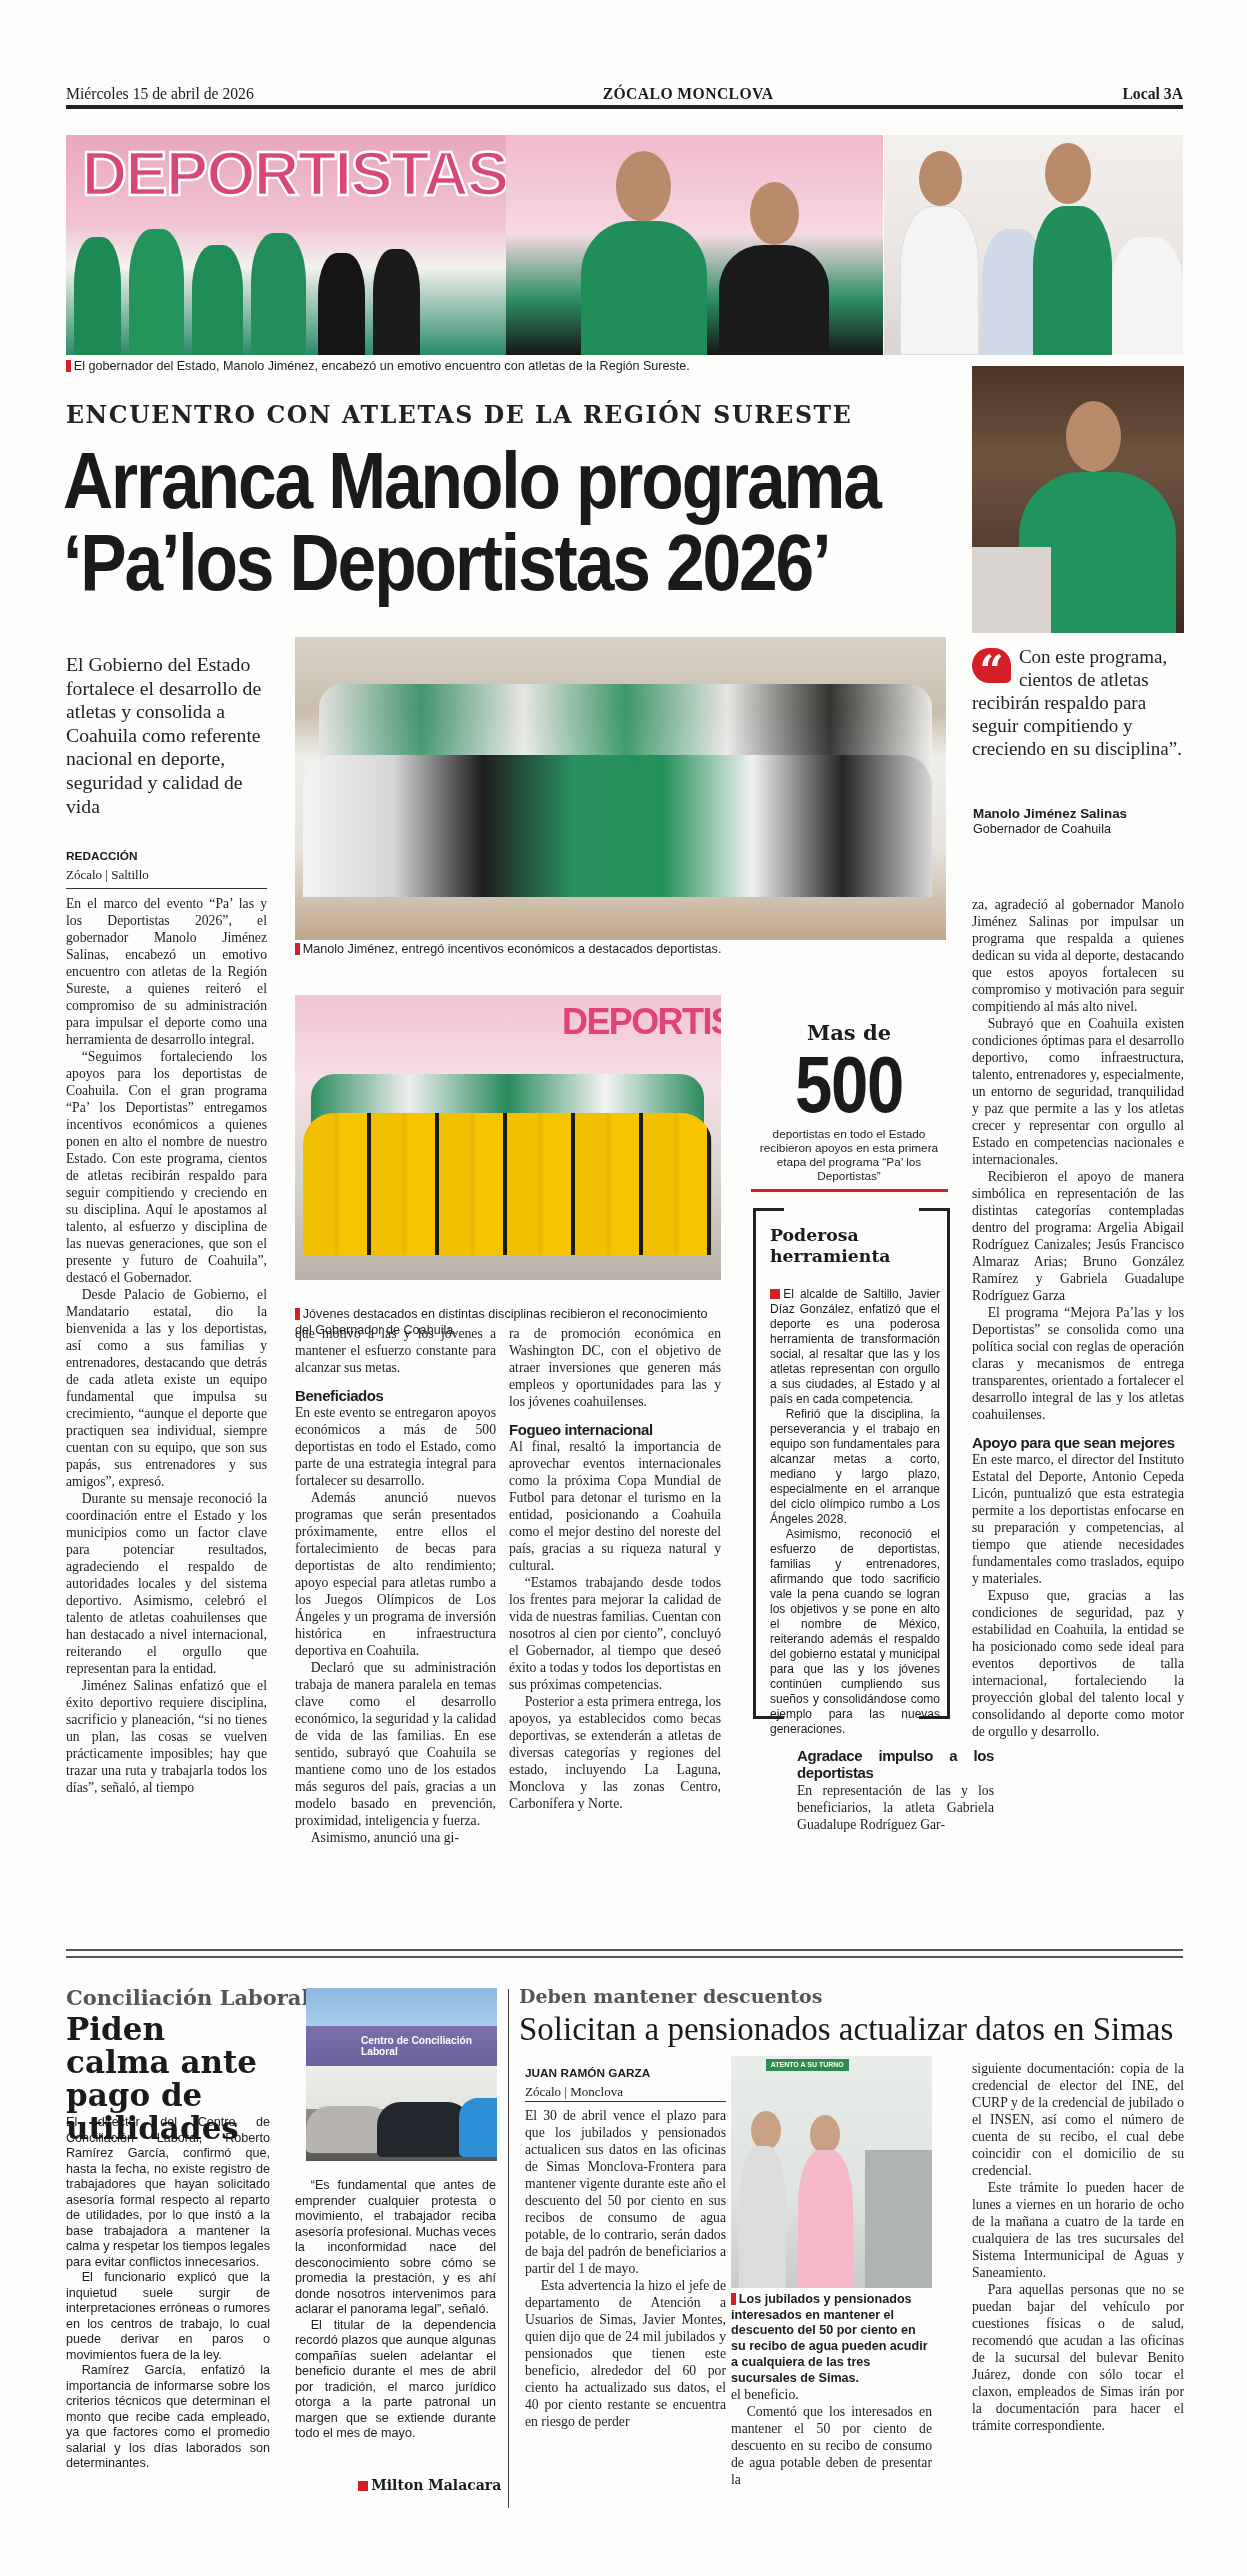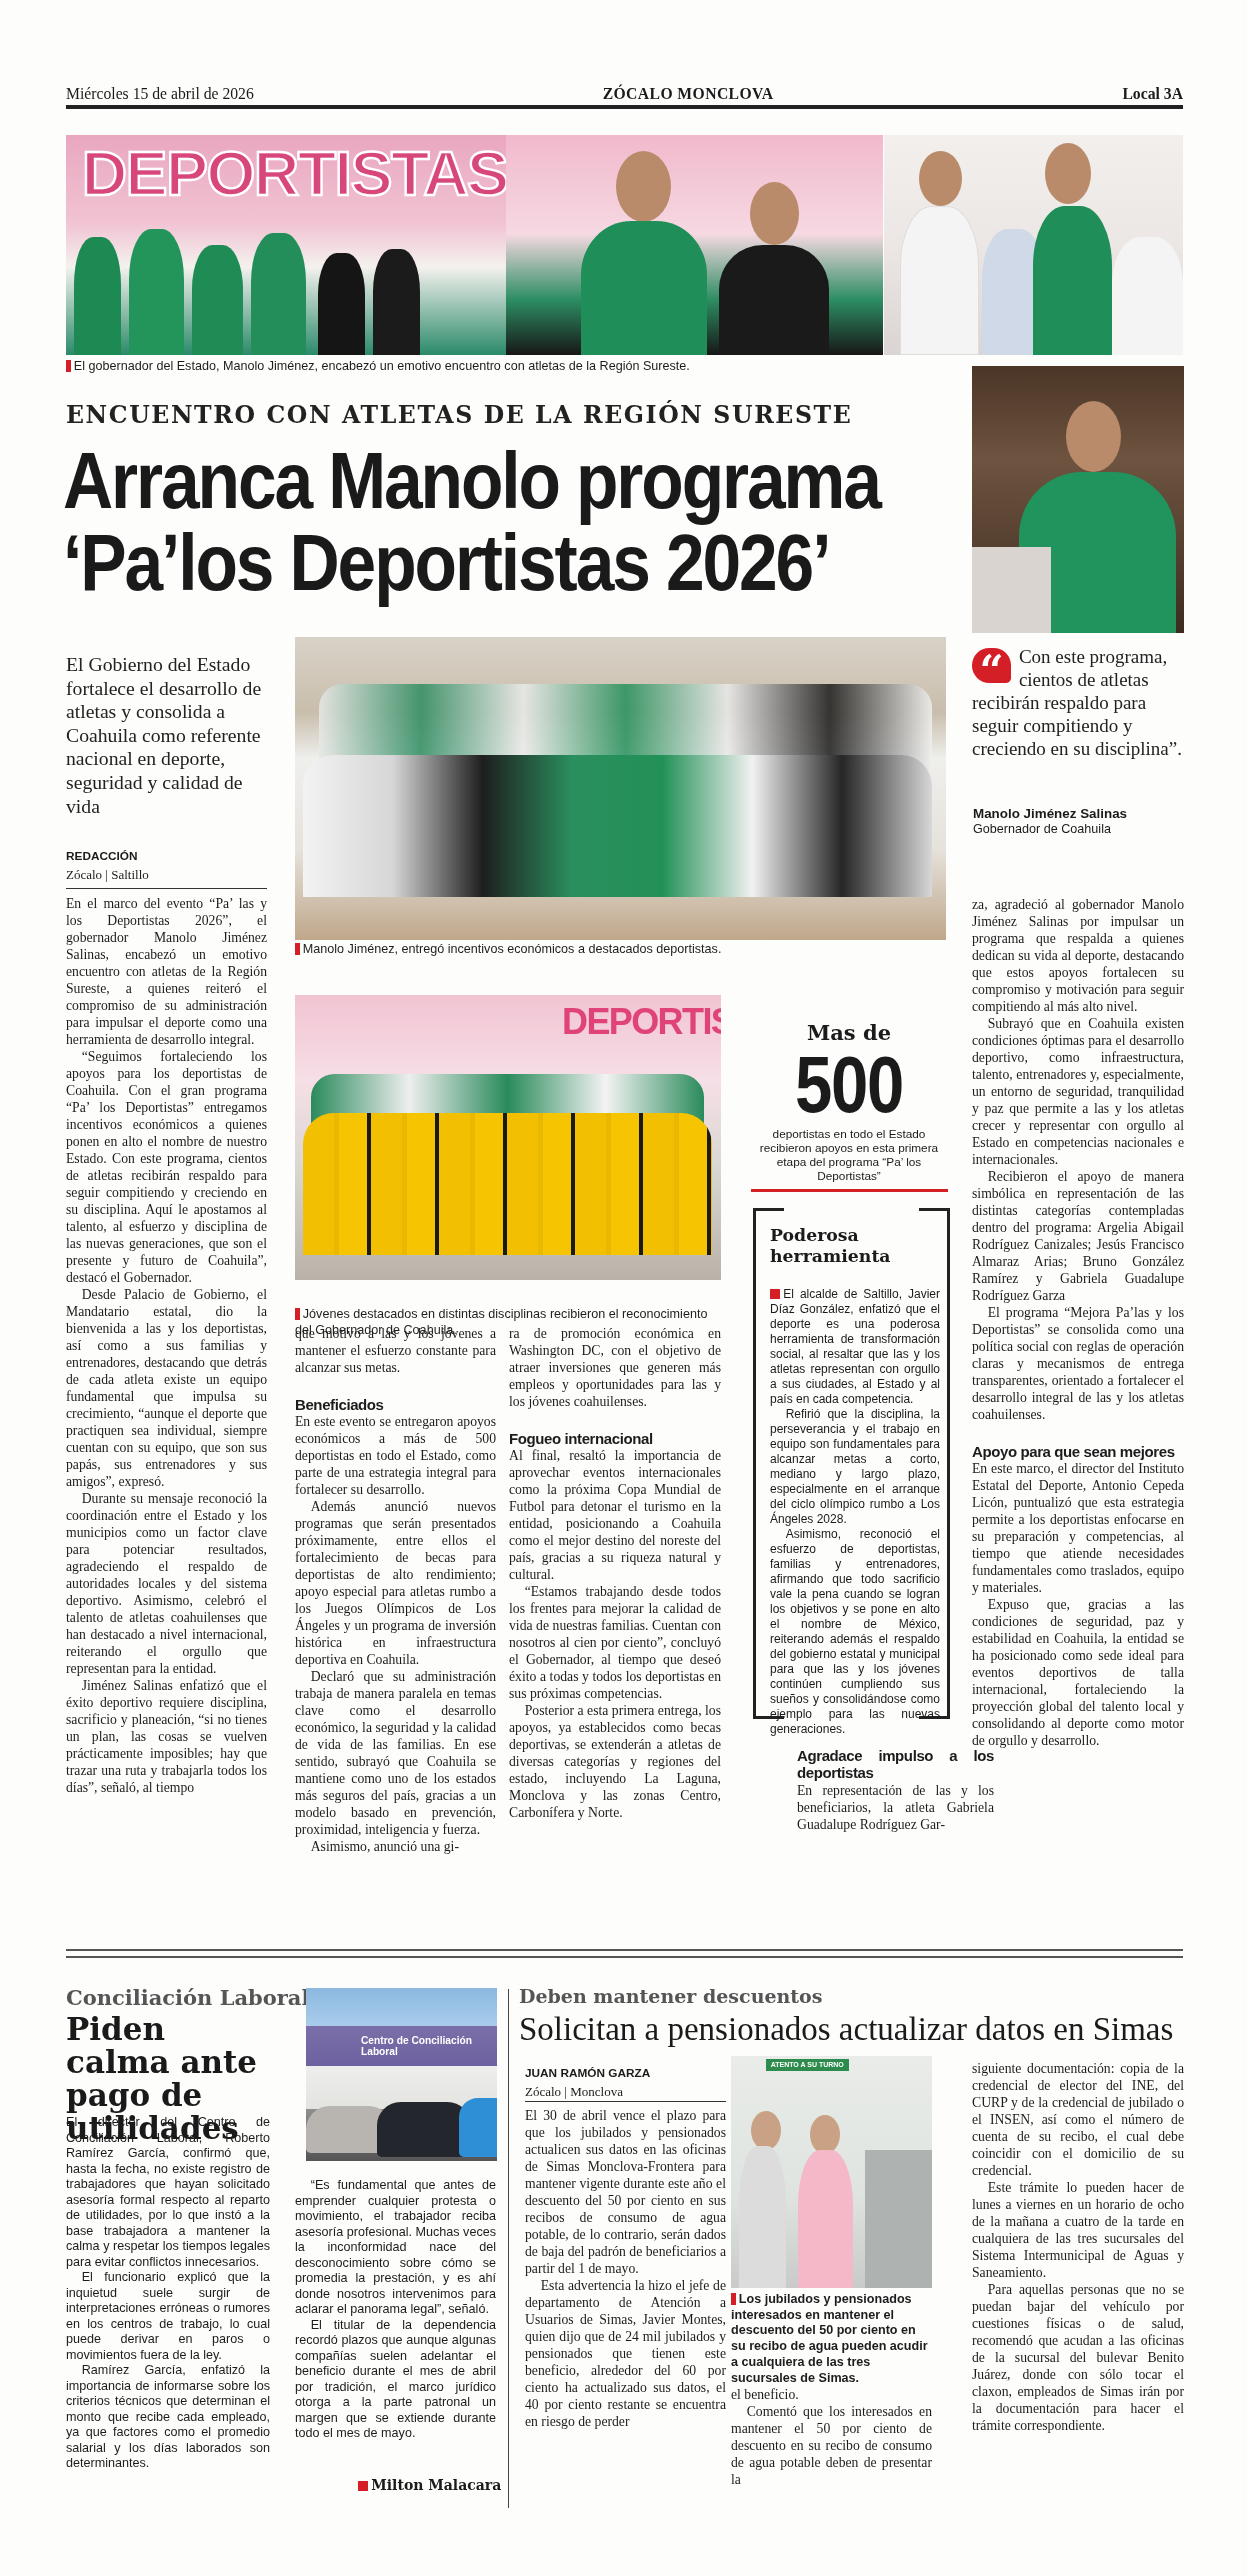--- a/index.html
+++ b/index.html
@@ -20,21 +20,21 @@
   .caption .mark { display: inline-block; width: 4.7px; height: 11.8px; background: #d51f26; margin-right: 3.1px; vertical-align: -1.6px; }
   .kicker { position: absolute; left: 66px; top: 401px; font-family: "DejaVu Serif", serif; font-weight: bold; font-size: 23.6px; letter-spacing: 1.6px; color: #222; }
   .headline { position: absolute; left: 63px; top: 440px; width: 896px; font-family: "Liberation Sans", sans-serif; font-weight: bold; font-size: 79px; line-height: 82px; letter-spacing: -2.4px; color: #1a1a1a; transform: scaleX(0.88); transform-origin: left top; white-space: nowrap; }
   .deck { position: absolute; left: 66px; top: 653px; width: 212px; font-family: "Liberation Serif", serif; font-size: 19.7px; line-height: 23.6px; color: #222; }
   .byline-name { position: absolute; font-family: "Liberation Sans", sans-serif; font-weight: bold; font-size: 11.8px; }
   .byline-loc { position: absolute; font-family: "Liberation Serif", serif; font-size: 13px; }
   .rule { position: absolute; height: 1.6px; background: #333; }
   .col { position: absolute; font-family: "Liberation Serif", serif; font-size: 13.7px; line-height: 17px; text-align: justify; color: #1c1c1c; hyphens: manual; }
   .col p { text-indent: 15.7px; }
   .col p.noindent { text-indent: 0; }
-  .col .sub { font-family: "Liberation Sans", sans-serif; font-weight: bold; font-size: 15px; line-height: 17.3px; text-indent: 0; margin-top: 20px; letter-spacing: -0.4px; }
+  .col .sub { font-family: "Liberation Sans", sans-serif; font-weight: bold; font-size: 15px; line-height: 17.3px; text-indent: 0; margin-top: 11px; letter-spacing: -0.4px; }
   .col.sans { font-family: "Liberation Sans", sans-serif; font-size: 12.6px; line-height: 15.5px; }
   .quote-box { position: absolute; left: 972px; top: 645px; width: 212px; font-family: "Liberation Serif", serif; font-size: 19px; line-height: 23px; color: #222; }
   .quote-icon { float: left; width: 39px; height: 35px; background: #d51f26; border-radius: 17.3px 17.3px 4.7px 17.3px; color: #fff; font-family: "DejaVu Serif", serif; font-size: 42px; line-height: 47px; text-align: center; margin: 3.1px 7.9px 0 0; font-weight: bold; }
   .quote-author { position: absolute; left: 973px; top: 806px; font-family: "Liberation Sans", sans-serif; font-size: 12.6px; line-height: 15.7px; }
   .quote-author b { display: block; font-size: 13.4px; }
   .stat { position: absolute; left: 747px; top: 983px; width: 204px; text-align: center; margin-top: 37px; }
   .stat .pre { font-family: "DejaVu Serif", serif; font-weight: bold; font-size: 21px; }
   .stat .num { font-family: "Liberation Sans", sans-serif; font-weight: bold; font-size: 79px; line-height: 79px; letter-spacing: -1.6px; transform: scaleX(0.85); }
   .stat .desc { font-family: "Liberation Sans", sans-serif; font-size: 11.8px; line-height: 14px; margin-top: 3.1px; }
   .stat-rule { position: absolute; left: 751px; top: 1189px; width: 197px; height: 3.1px; background: #d51f26; }

